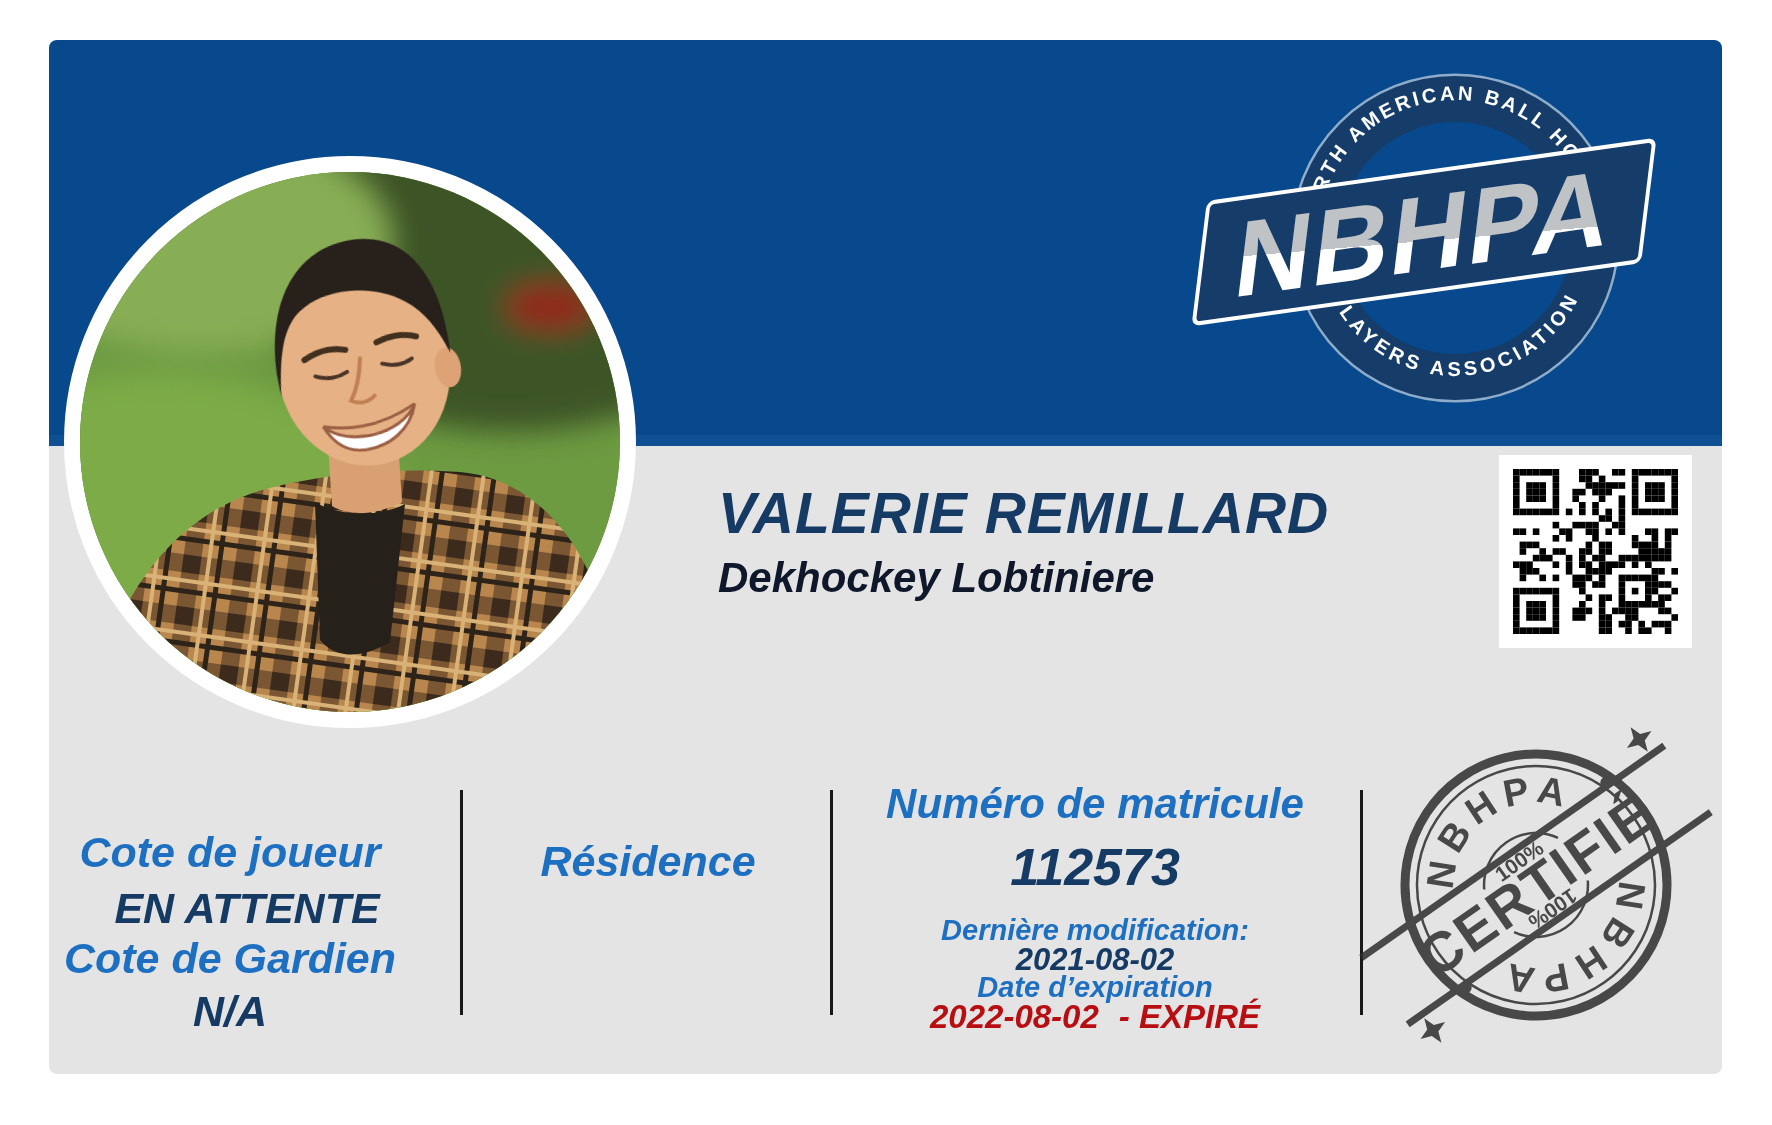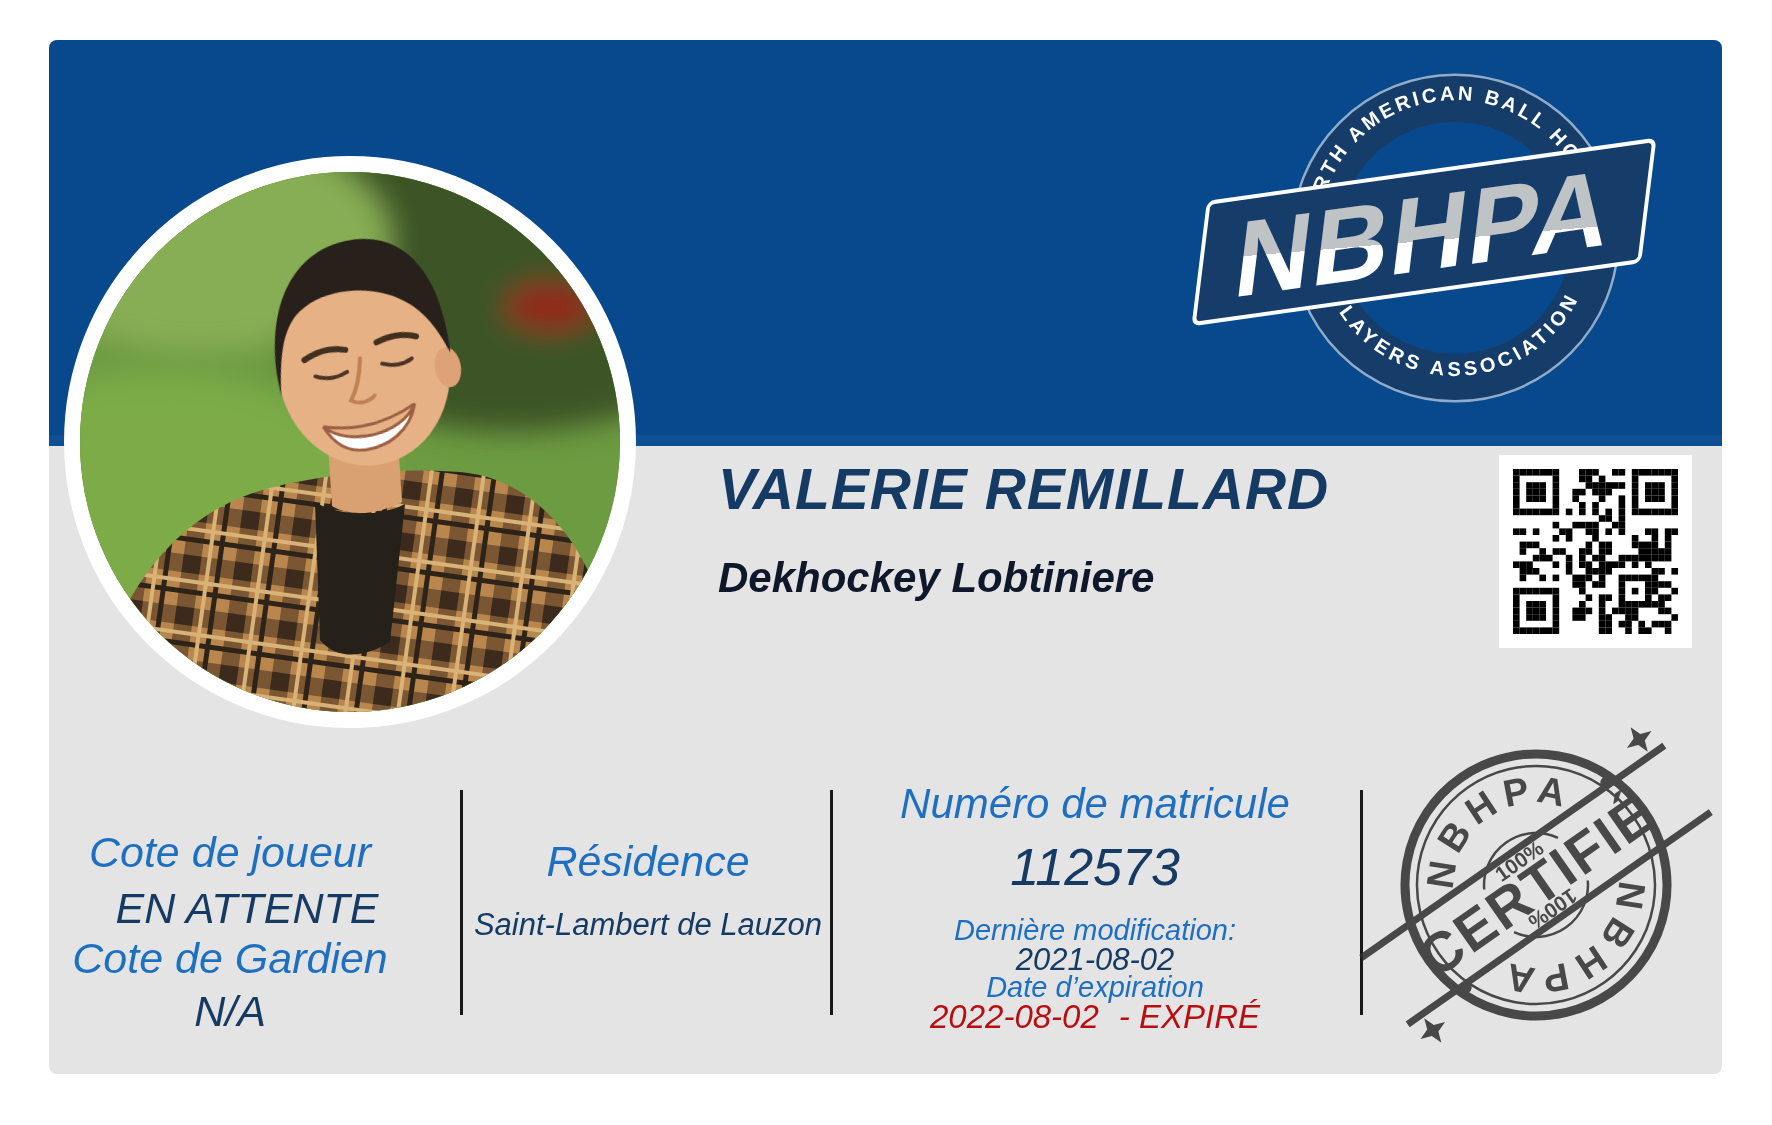--- a/index.html
+++ b/index.html
@@ -4,29 +4,29 @@
 <style>
   html,body{margin:0;padding:0;width:1772px;height:1125px;background:#ffffff;
     font-family:"Liberation Sans","DejaVu Sans",sans-serif;overflow:hidden;}
   .card{position:absolute;left:49px;top:40px;width:1673px;height:1034px;
     background:#e4e4e5;border-radius:8px;overflow:hidden;}
   .band{position:absolute;left:0;top:0;width:100%;height:395px;background:#07498c;}
   .band-strip{position:absolute;left:0;top:395px;width:100%;height:11px;background:#0f5094;}
   .logo-svg{position:absolute;left:1100px;top:0;width:600px;height:400px;}
   .photo{position:absolute;left:15px;top:116px;width:540px;height:540px;border:16px solid #ffffff;
     border-radius:50%;overflow:hidden;background:#6d9b42;}
-  .name{position:absolute;left:669px;top:449px;transform:translateY(-50%);
+  .name{position:absolute;left:669px;top:473px;transform:translateY(-50%);
     font-size:57px;font-weight:bold;font-style:italic;color:#153a64;white-space:nowrap;letter-spacing:1px;}
   .team{position:absolute;left:669px;top:538px;transform:translateY(-50%);
     font-size:42px;font-weight:bold;font-style:italic;color:#0f172a;white-space:nowrap;}
   .qr-box{position:absolute;left:1450px;top:415px;width:193px;height:193px;background:#ffffff;}
   .qr-box svg{position:absolute;left:14px;top:14px;}
   .divider{position:absolute;width:3px;height:225px;top:750px;background:#191919;}
   .t{position:absolute;transform:translate(-50%,-50%);white-space:nowrap;
-     font-weight:normal;font-style:italic;line-height:1;}
+     font-weight:bold;font-style:italic;line-height:1;}
   .lbl{color:#1d6fc2;}
   .val{color:#153a64;}
   .red{color:#b80e12;}
   .stamp-svg{position:absolute;left:1287px;top:645px;width:400px;height:400px;opacity:.85;}
   .f43{font-size:43px;} .f42{font-size:42px;} .f62{font-size:52px;}
   .f31{font-size:31px;} .f29{font-size:29px;} .f33{font-size:33px;}
   .gap{display:inline-block;width:20px;}
 </style>
 </head>
 <body>
@@ -415,21 +415,20 @@
   <div class="divider" style="left:411px"></div>
   <div class="divider" style="left:781px"></div>
   <div class="divider" style="left:1311px"></div>
 
   <div class="t lbl f43" style="left:181px;top:812px">Cote de joueur</div>
   <div class="t val f43" style="left:198px;top:868px">EN ATTENTE</div>
   <div class="t lbl f43" style="left:181px;top:918px">Cote de Gardien</div>
   <div class="t val f43" style="left:181px;top:971px">N/A</div>
 
   <div class="t lbl f43" style="left:599px;top:821px">Résidence</div>
-  <div class="t val f31" style="left:599px;top:884px">Saint-Lambert de Lauzon</div>
 
   <div class="t lbl f42" style="left:1046px;top:764px">Numéro de matricule</div>
   <div class="t val f62" style="left:1046px;top:827px">112573</div>
   <div class="t lbl f29" style="left:1046px;top:890px">Dernière modification:</div>
   <div class="t val f31" style="left:1046px;top:919px">2021-08-02</div>
   <div class="t lbl f29" style="left:1046px;top:947px">Date d’expiration</div>
   <div class="t red f33" style="left:1046px;top:976px">
     <span>2022-08-02</span><span class="gap"></span><span>- EXPIRÉ</span>
   </div>
 

